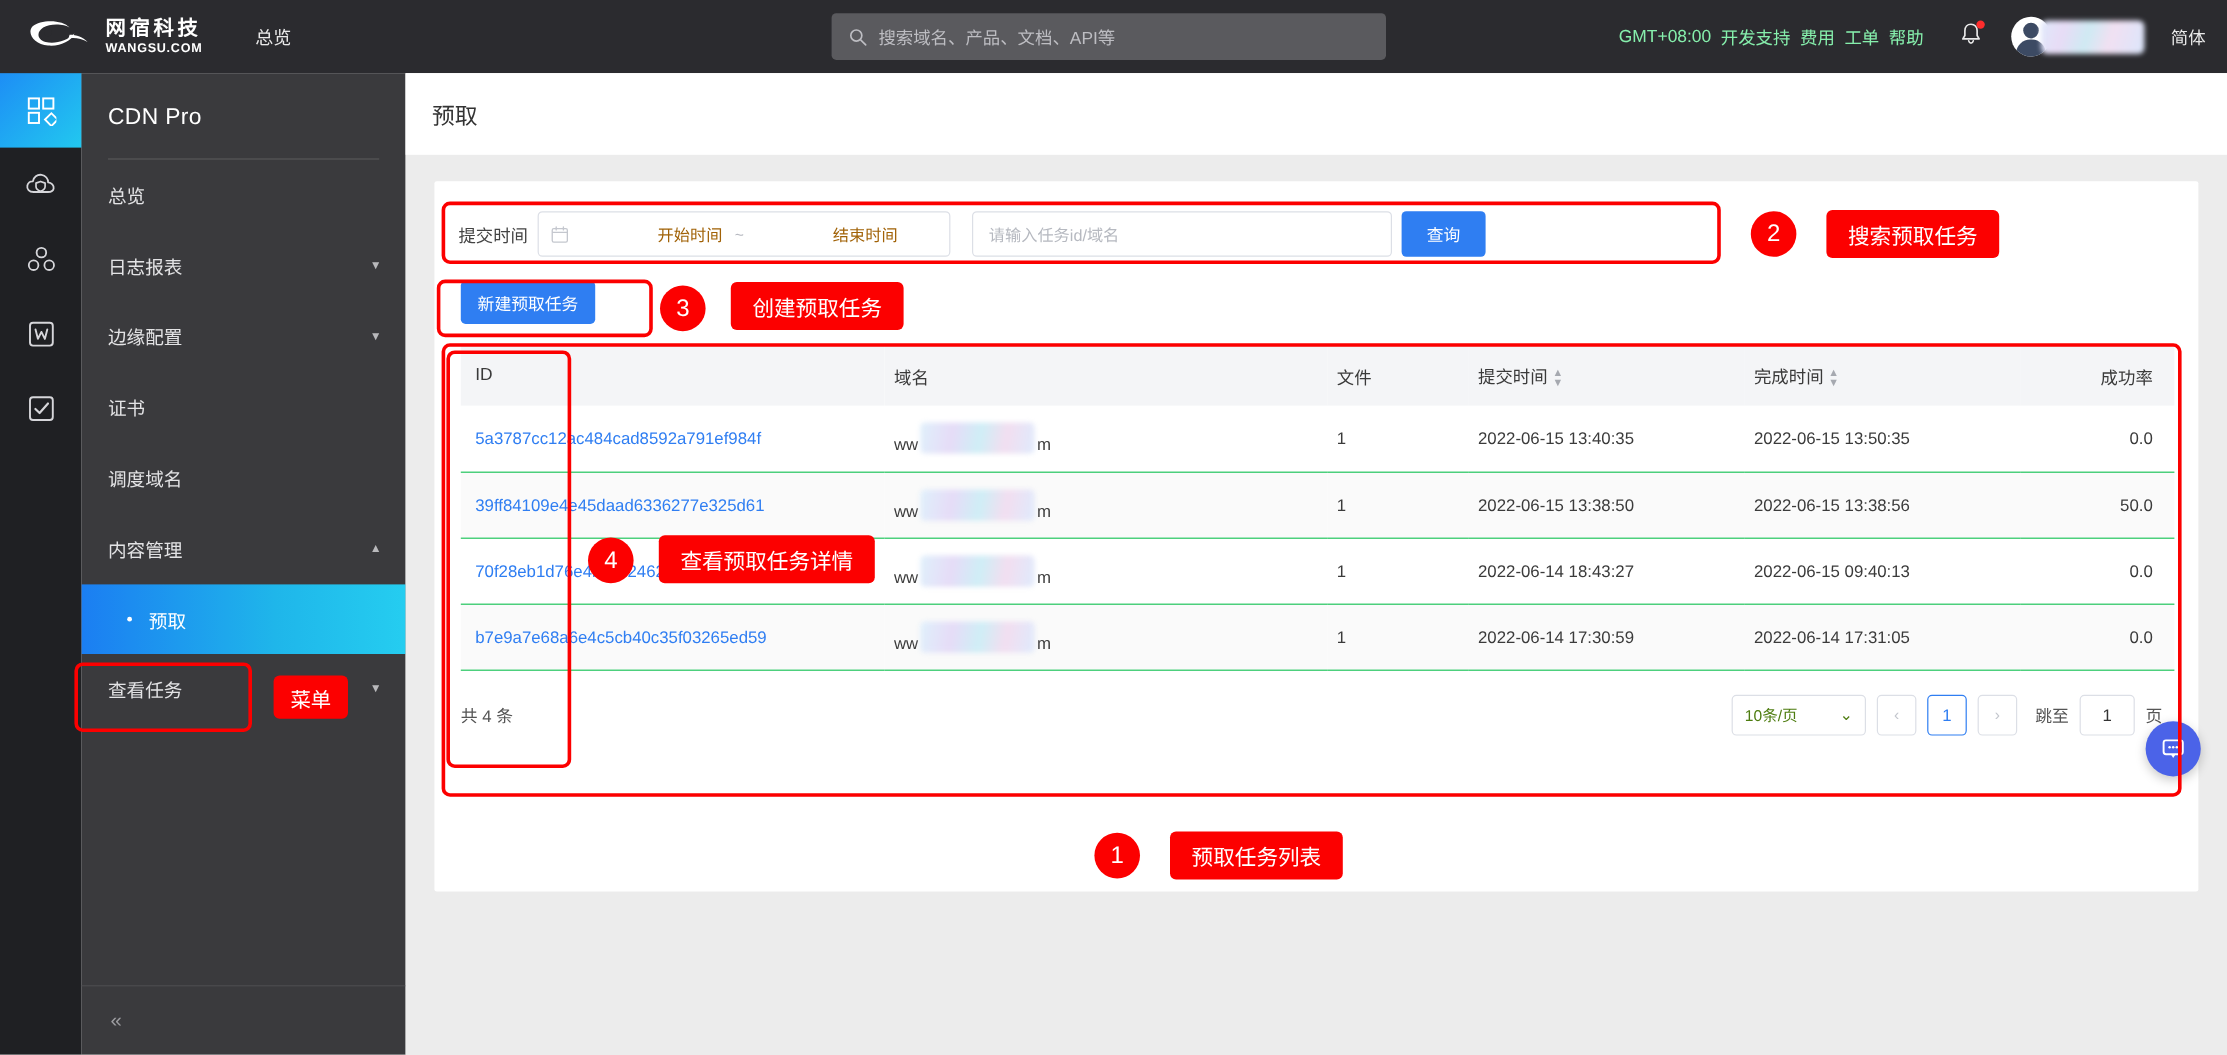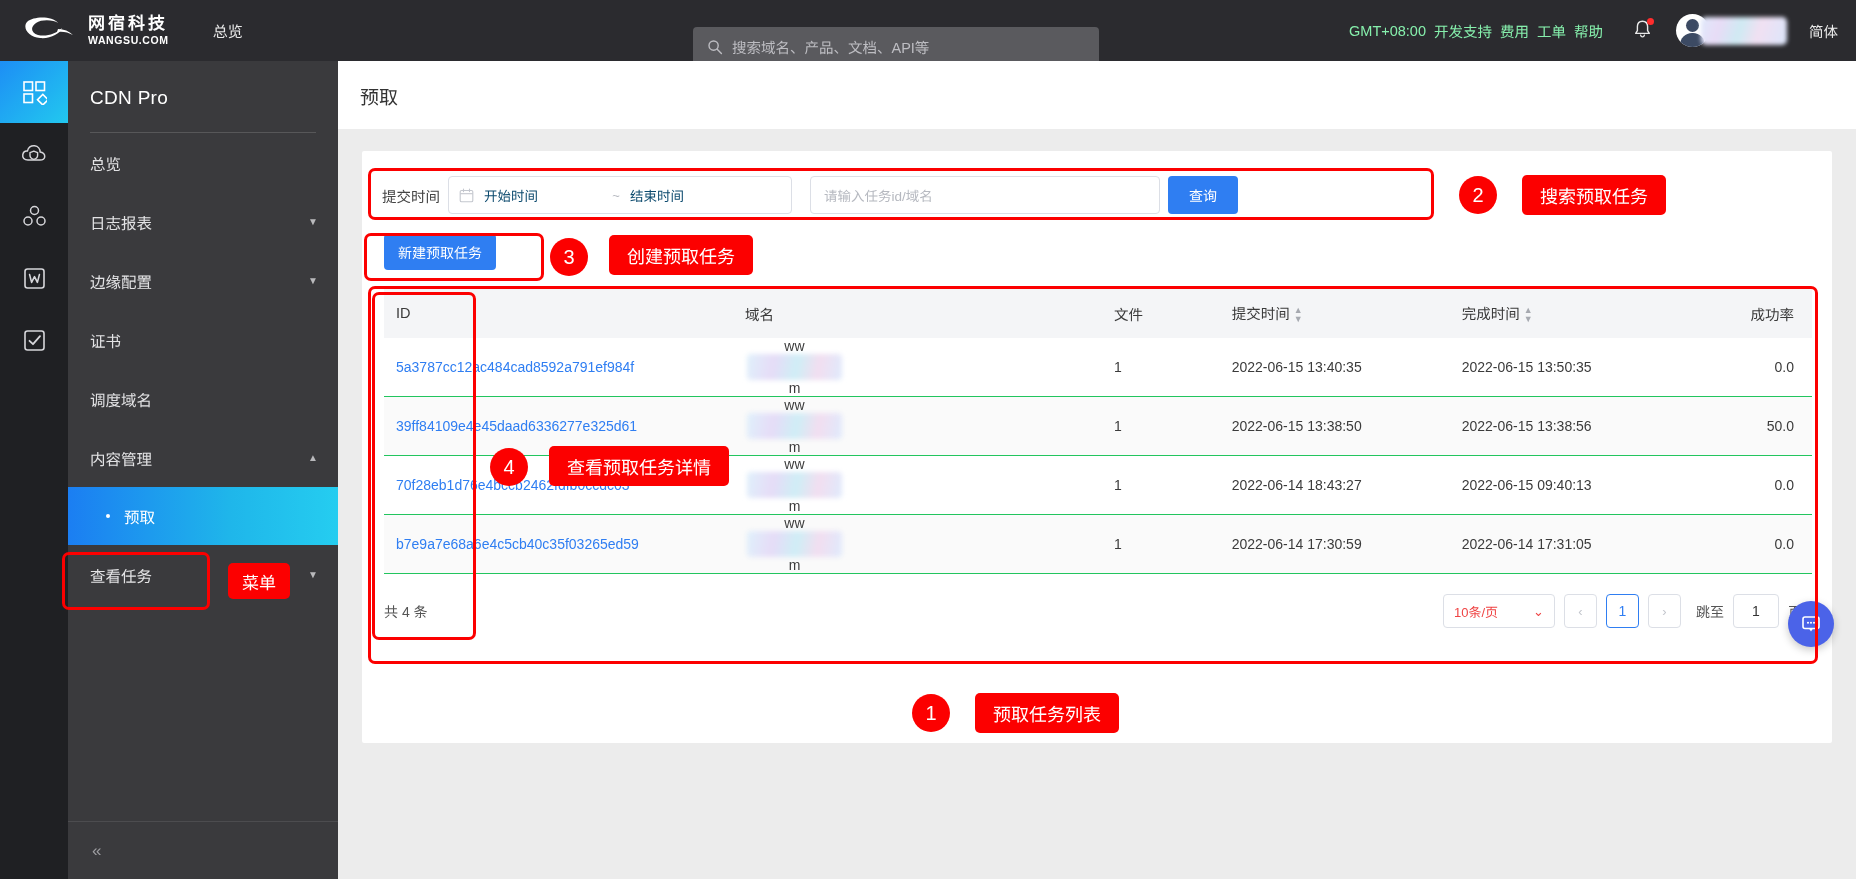--- a/index.html
+++ b/index.html
@@ -17,21 +17,21 @@
     position: absolute; left: 0; top: 0; width: 1856px; height: 61px;
     background: #2b2b2f; display: flex; align-items: center;
   }
   .logo-wrap { display: flex; align-items: flex-start; margin-left: 24px; gap: 12px; }
   .logo-mark { width: 52px; height: 26px; }
   .logo-text { display: flex; flex-direction: column; line-height: 1; }
   .logo-cn { color: #fff; font-size: 17px; letter-spacing: 3px; font-weight: 600; }
   .logo-en { color: #fff; font-size: 10.5px; letter-spacing: 0.6px; font-weight: 700; margin-top: 3px; }
   .topnav-item { color: #e9e9e9; font-size: 15px; margin-left: 44px; cursor: pointer; }
   .top-search {
-    position: absolute; left: 693px; top: 27px; width: 406px; height: 39px;
+    position: absolute; left: 693px; top: 11px; width: 462px; height: 39px;
     background: #5a5a5e; border-radius: 4px; display: flex; align-items: center; padding: 0 14px; gap: 9px;
   }
   .top-search .sicon { width: 16px; height: 16px; flex: 0 0 auto; }
   .top-search .stext { color: #bdbdc2; font-size: 14.5px; }
   .topright { position: absolute; right: 18px; top: 0; height: 61px; display: flex; align-items: center; gap: 0; }
   .topright .ti { color: #86efac; font-size: 14.5px; margin-left: 8px; cursor: pointer; white-space: nowrap; }
   .bell-wrap { position: relative; margin-left: 30px; cursor: pointer; }
   .bell-dot { position: absolute; right: -2px; top: -1px; width: 7px; height: 7px; border-radius: 50%; background: #ff2d2d; }
   .user-chip { margin-left: 24px; display: flex; align-items: center; cursor: pointer; }
   .avatar { width: 33px; height: 33px; border-radius: 50%; background: #fff; overflow: hidden; position: relative; flex: 0 0 auto; }
@@ -84,21 +84,21 @@
   }
 
   
   .filter-row { display: flex; align-items: center; padding: 25px 0 0 20px; }
   .flabel { font-size: 14.5px; color: #444; margin-right: 8px; }
   .daterange {
     width: 344px; height: 38px; border: 1px solid #dcdfe6; border-radius: 4px;
     display: flex; align-items: center; padding: 0 10px; background: #fff;
   }
   .cal-icon { width: 15px; height: 15px; margin-right: 10px; flex: 0 0 auto; }
-  .dr-input { font-size: 13.5px; color: #0c4a6e; width: 118px; text-align: left; }
+  .dr-input { font-size: 13.5px; color: #a16207; width: 118px; text-align: right; }
   .dr-sep { font-size: 13px; color: #b6b9c0; width: 28px; text-align: center; }
   .kw-input {
     width: 350px; height: 38px; border: 1px solid #dcdfe6; border-radius: 4px;
     display: flex; align-items: center; padding: 0 13px; margin-left: 18px; background: #fff;
   }
   .kw-input .ph { font-size: 13.5px; color: #b6b9c0; }
   .btn-query {
     width: 70px; height: 38px; background: #2f7ef2; color: #fff; font-size: 14px;
     border: none; border-radius: 4px; margin-left: 8px; cursor: pointer;
   }
@@ -119,34 +119,34 @@
   }
   table.dt tr.alt td { background: #fafafa; }
   .c-id { width: 330px; padding-left: 12px !important; }
   .c-domain { width: 345px; }
   .c-file { width: 110px; text-align: center; }
   .c-sub { width: 215px; }
   .c-done { width: 215px; }
   .c-rate { width: 120px; text-align: right !important; padding-right: 18px !important; }
   .idlink { color: #2f7ef2; cursor: pointer; font-size: 14px; }
   .sort-ar { display: inline-block; margin-left: 4px; color: #a6a9b0; font-size: 9px; line-height: 9px; vertical-align: middle; }
-  .dm { display: inline-flex; align-items: center; flex-direction: column; }
+  .dm { display: inline-flex; align-items: flex-end; }
   .dm .blur {
     display: inline-block; width: 95px; height: 26px; margin: 0 2px; border-radius: 4px;
     background: linear-gradient(100deg,#dff0fb 0%,#e6dcf7 28%,#cfeef6 52%,#f2def0 74%,#dfeafc 100%);
     filter: blur(2.4px); vertical-align: middle;
   }
 
   
   .tfoot { position: relative; height: 74px; margin: 0 22px; display: flex; align-items: center; }
   .total { font-size: 14px; color: #555; }
   .pager { margin-left: auto; display: flex; align-items: center; gap: 9px; padding-right: 8px; }
   .pgsize {
     width: 112px; height: 34px; border: 1px solid #dcdfe6; border-radius: 4px;
-    display: flex; align-items: center; justify-content: space-between; padding: 0 10px; font-size: 13px; color: #ef4444; cursor: pointer;
+    display: flex; align-items: center; justify-content: space-between; padding: 0 10px; font-size: 13px; color: #4d7c0f; cursor: pointer;
   }
   .pgbtn {
     width: 33px; height: 34px; border: 1px solid #dcdfe6; border-radius: 4px; background: #fff;
     display: flex; align-items: center; justify-content: center; color: #c3c6cd; font-size: 13px; cursor: pointer;
   }
   .pgnum { width: 33px; height: 34px; border: 1px solid #2f7ef2; border-radius: 4px; background: #fff;
     display: flex; align-items: center; justify-content: center; color: #2f7ef2; font-size: 14px; cursor: pointer; }
   .jump-lbl { font-size: 14px; color: #555; margin-left: 6px; }
   .jump-in { width: 46px; height: 34px; border: 1px solid #dcdfe6; border-radius: 4px; display: flex; align-items: center; justify-content: center; font-size: 14px; color: #333; }
   .jump-unit { font-size: 14px; color: #555; }

